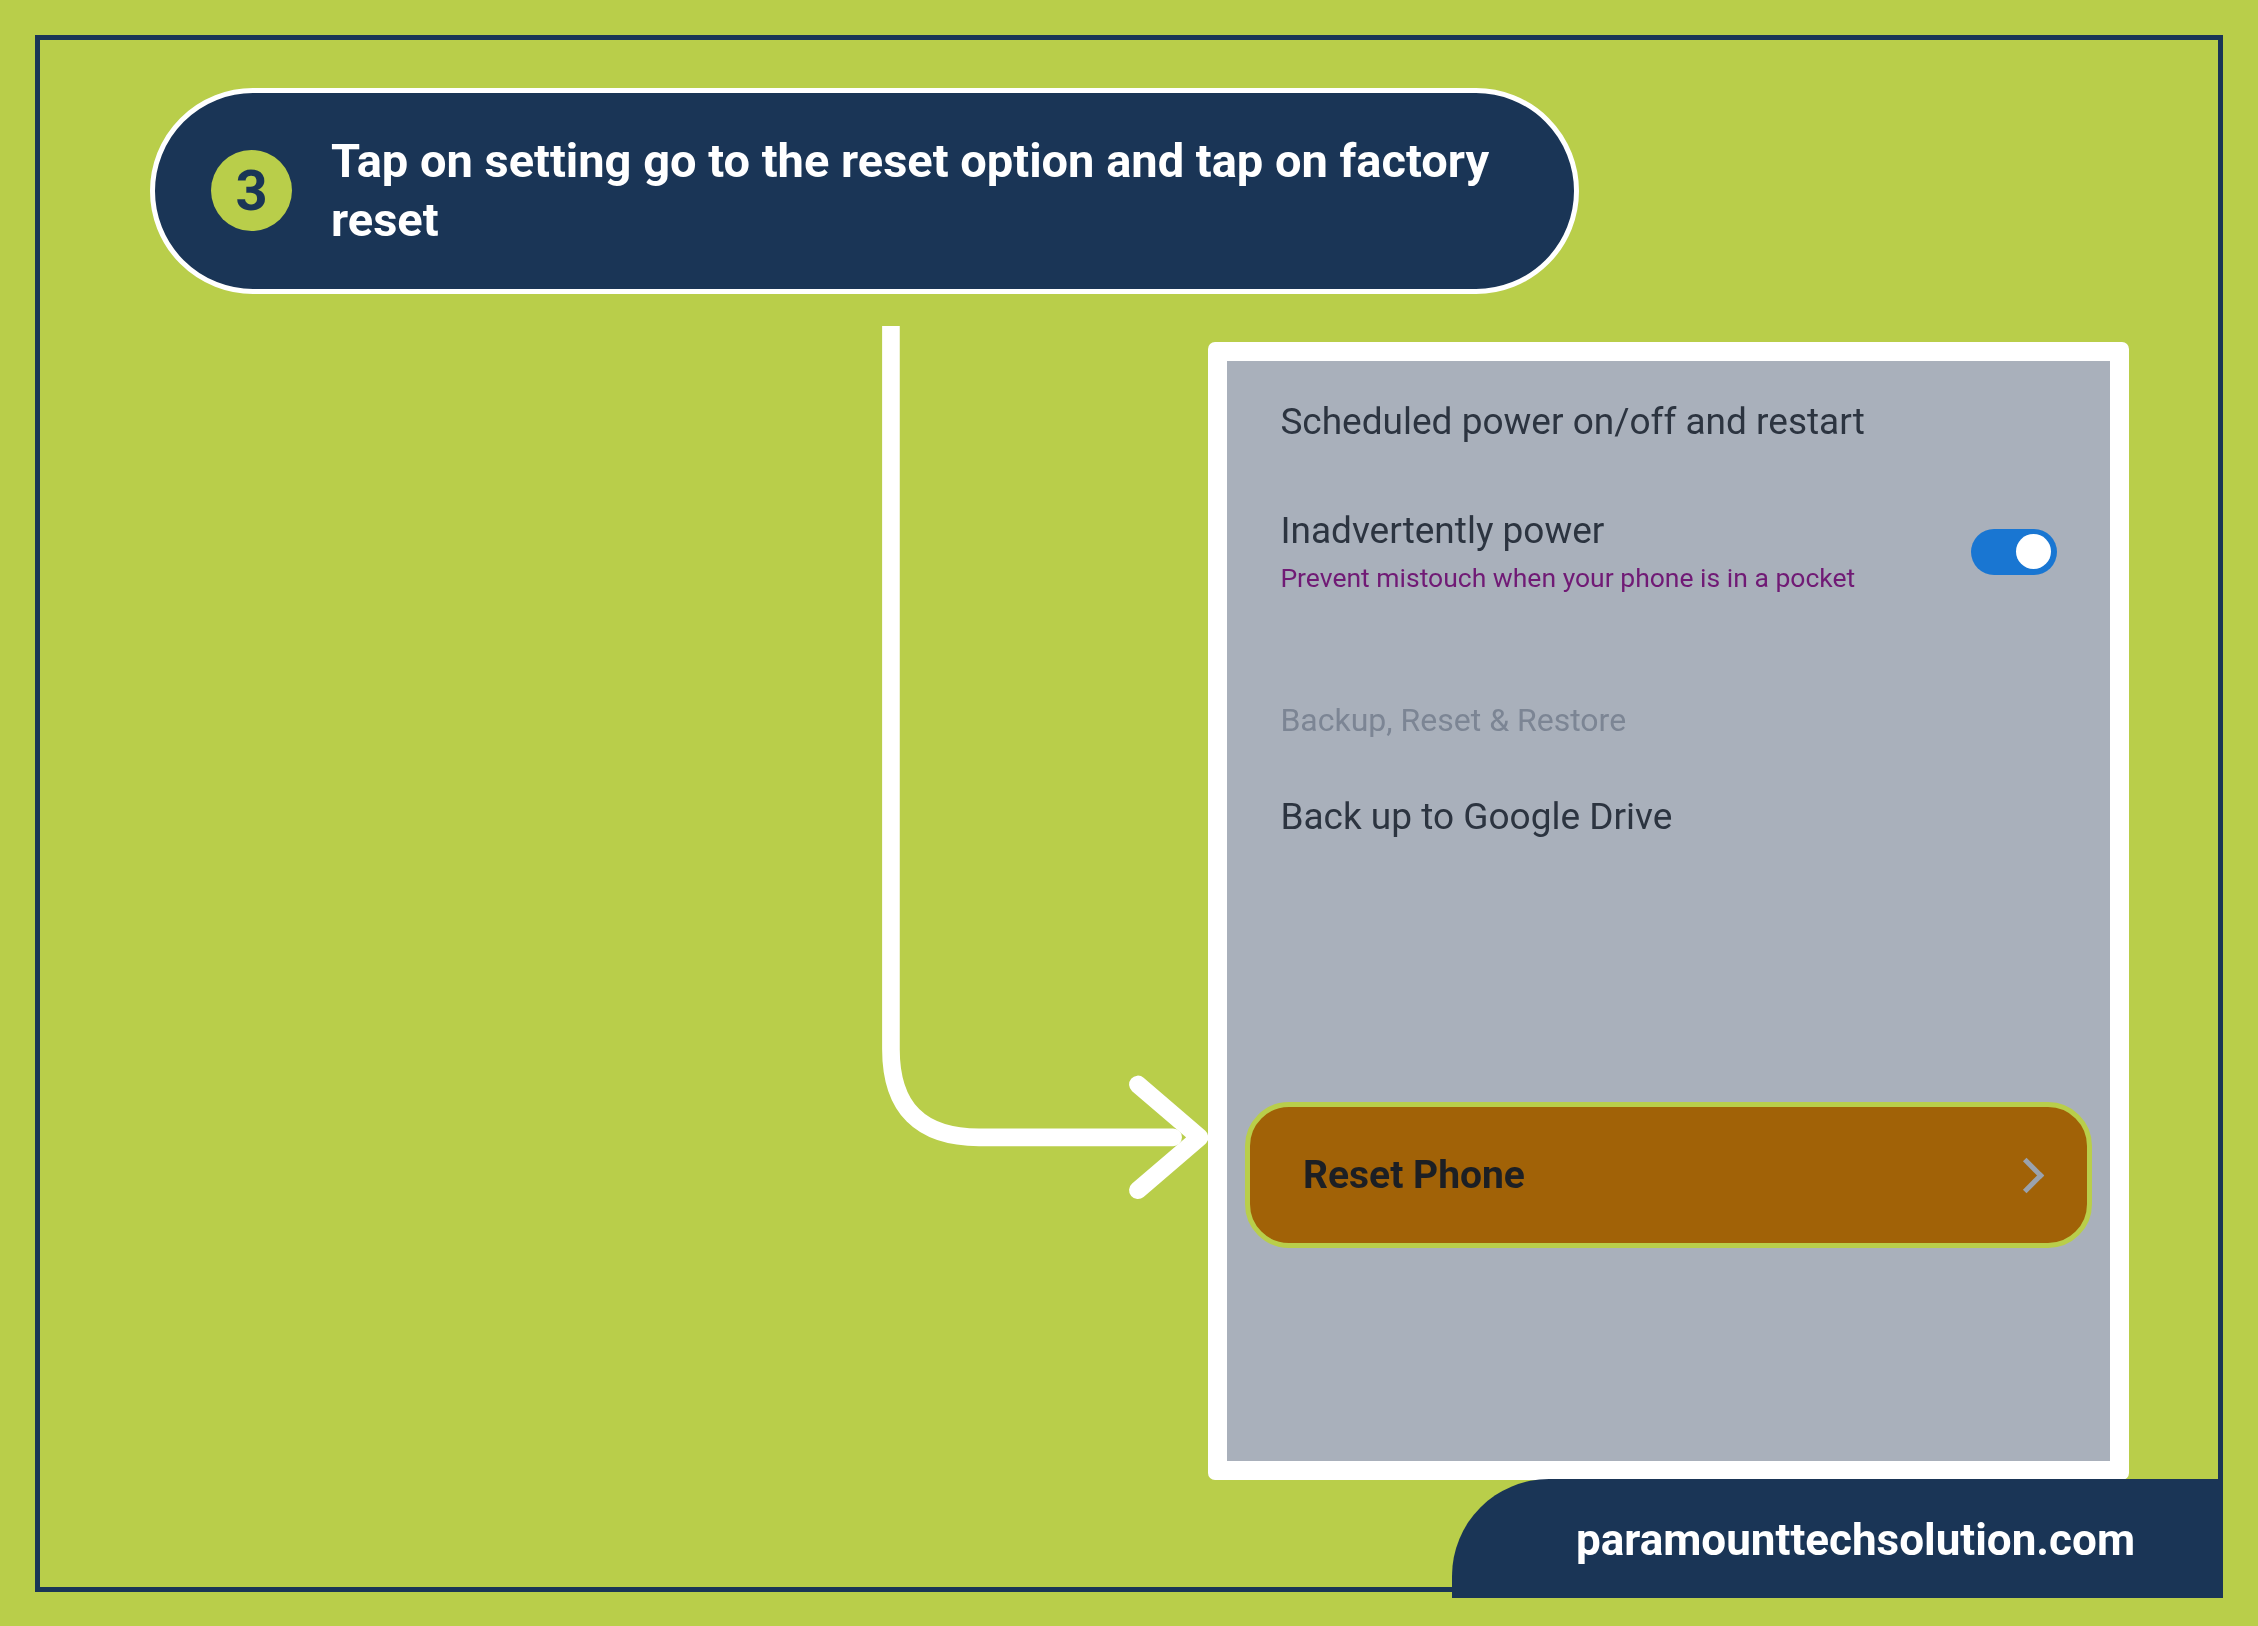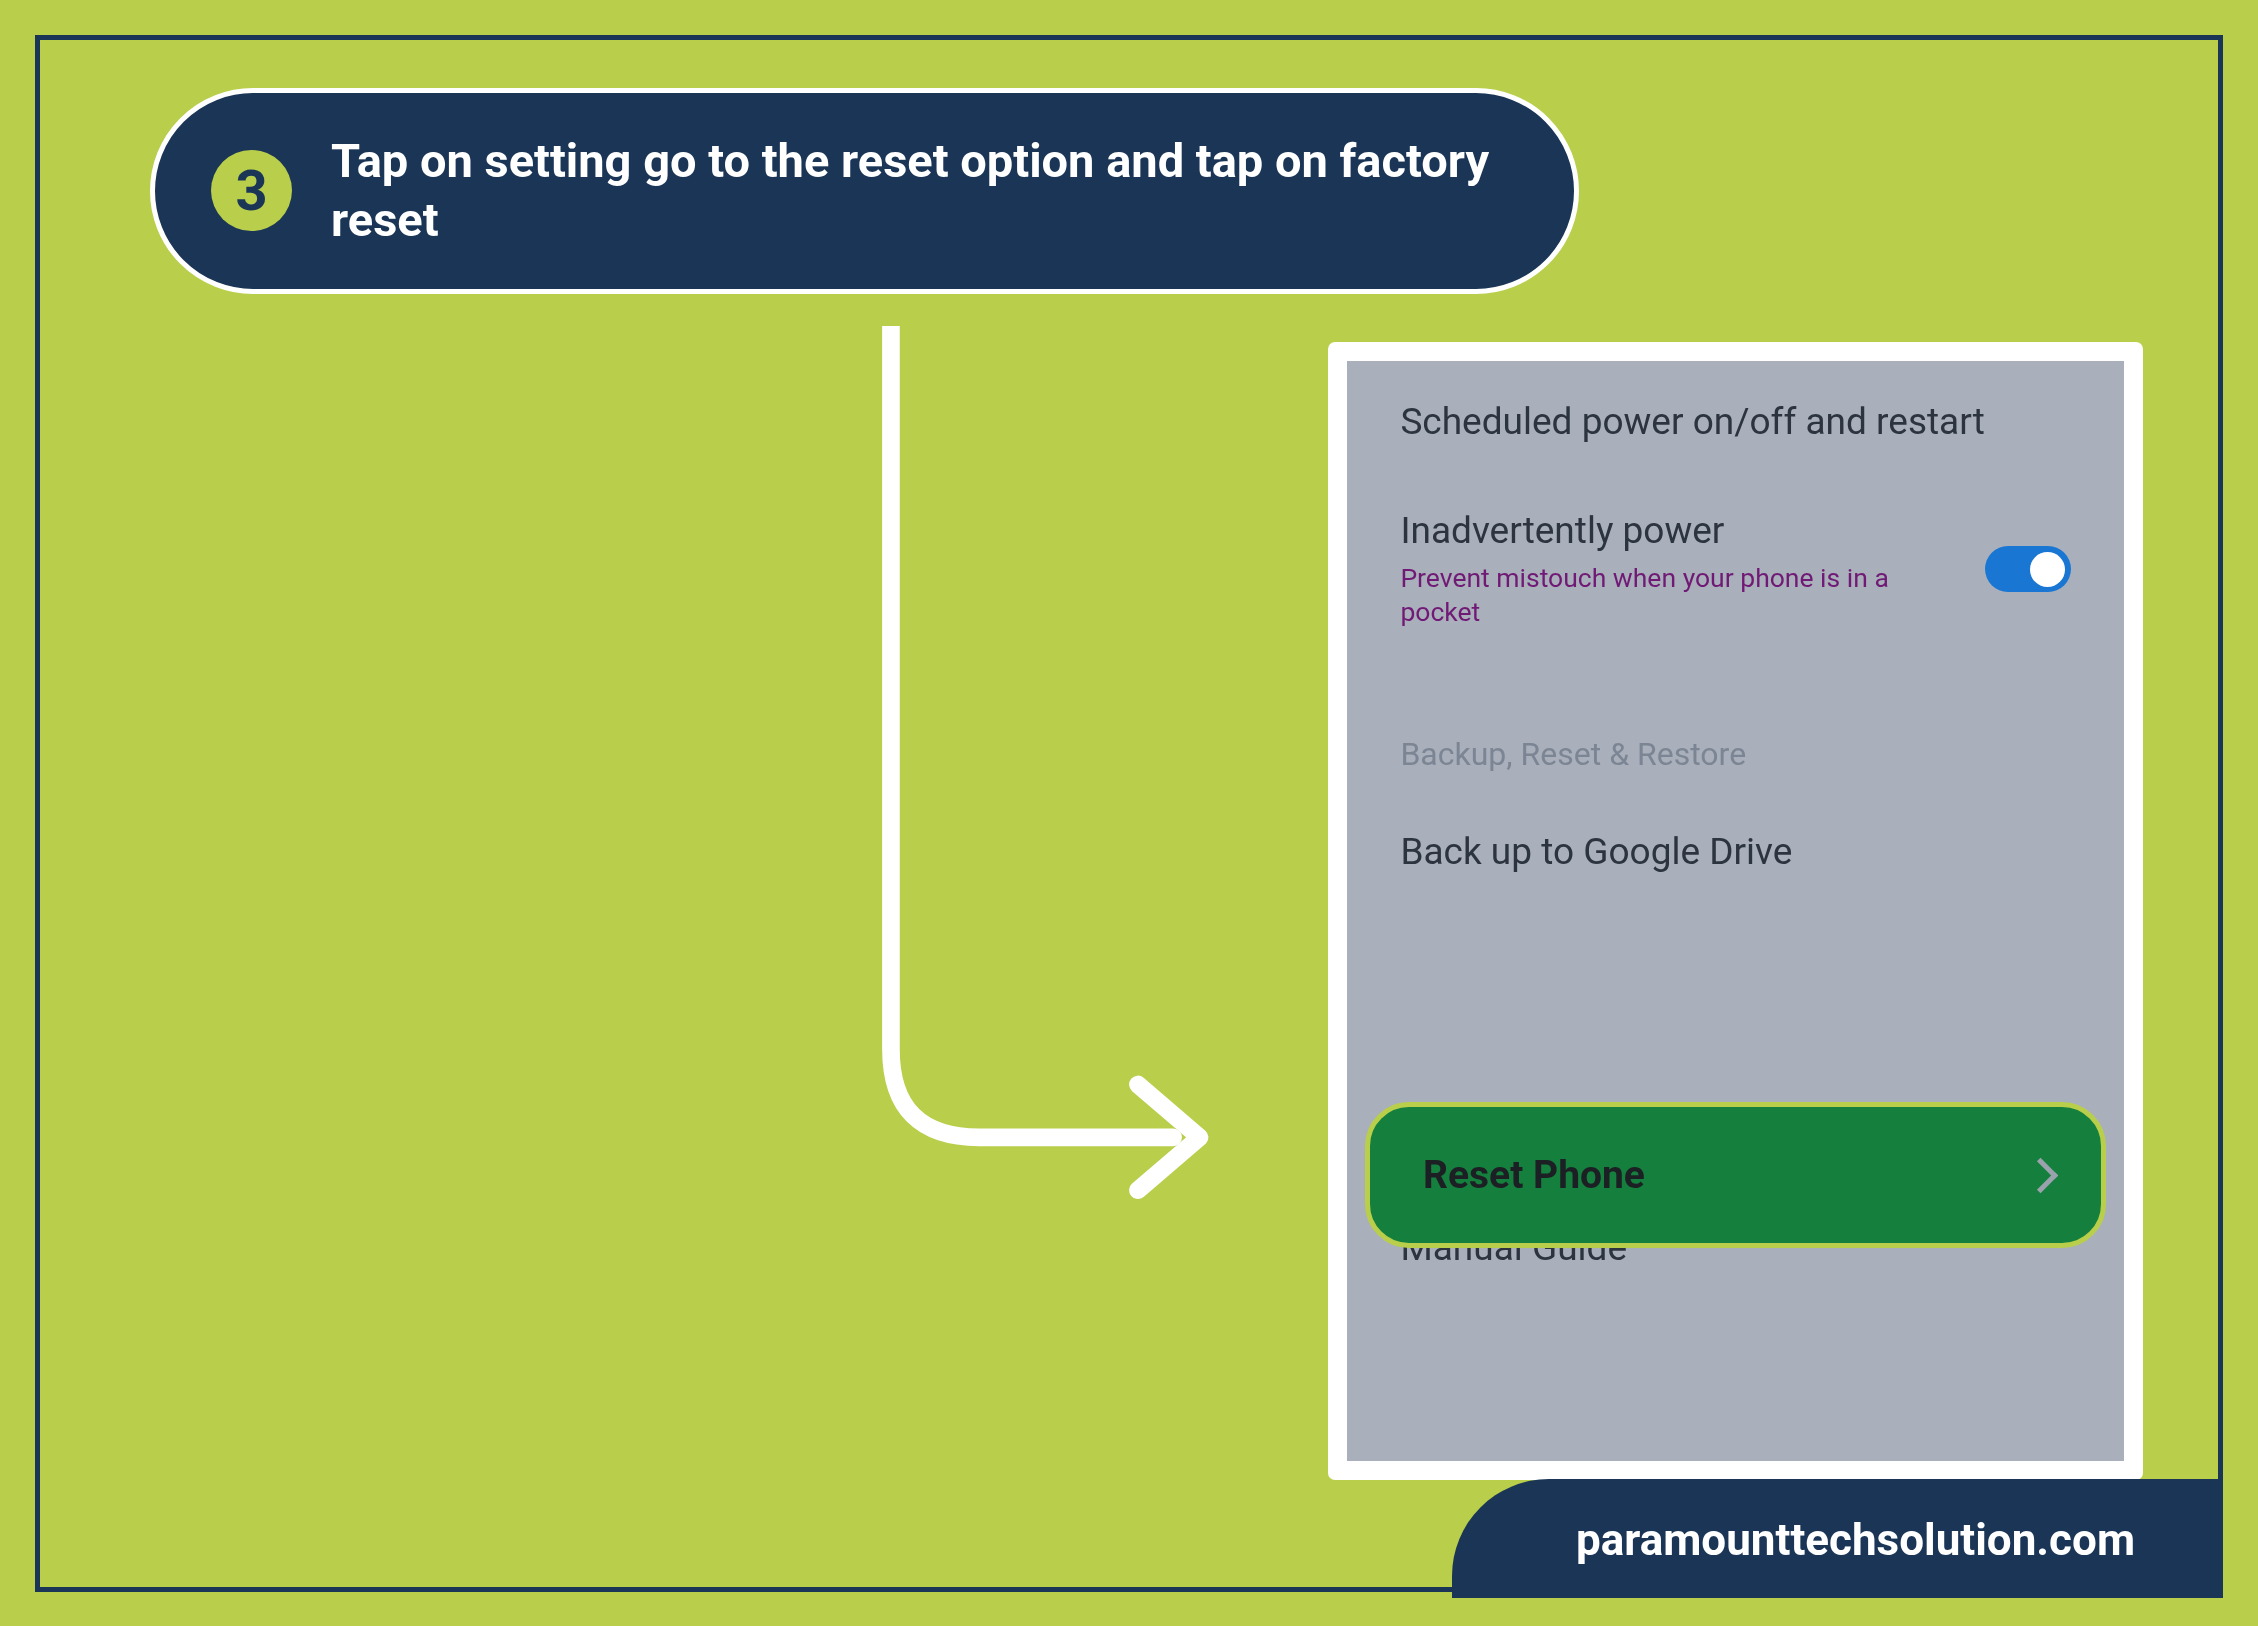--- a/index.html
+++ b/index.html
@@ -56,22 +56,22 @@
     position: absolute;
     top: 326px;
     left: 838px;
     width: 441px;
     height: 926px;
     pointer-events: none;
   }
   .phone-frame {
     position: absolute;
     top: 342px;
-    left: 1328px;
-    width: 815px;
+    left: 1208px;
+    width: 921px;
     height: 1138px;
     background: #ffffff;
     border-radius: 7px;
     padding: 19.4px;
   }
   .phone-inner {
     width: 100%;
     height: 100%;
     background: #a9b0bb;
     position: relative;
@@ -115,21 +115,21 @@
     width: 35px;
     height: 35px;
     background: #ffffff;
     border-radius: 50%;
   }
   .highlight-row {
     position: absolute;
     left: 17.6px;
     right: 17.6px;
     top: 741px;
-    background: #15803d;
+    background: #a16207;
     border: 5.3px solid #b9ce4a;
     border-radius: 44px;
     height: 146px;
     display: flex;
     align-items: center;
     justify-content: space-between;
     padding: 0 48px 0 53px;
   }
   .highlight-row .row-title {
     font-size: 39px;

